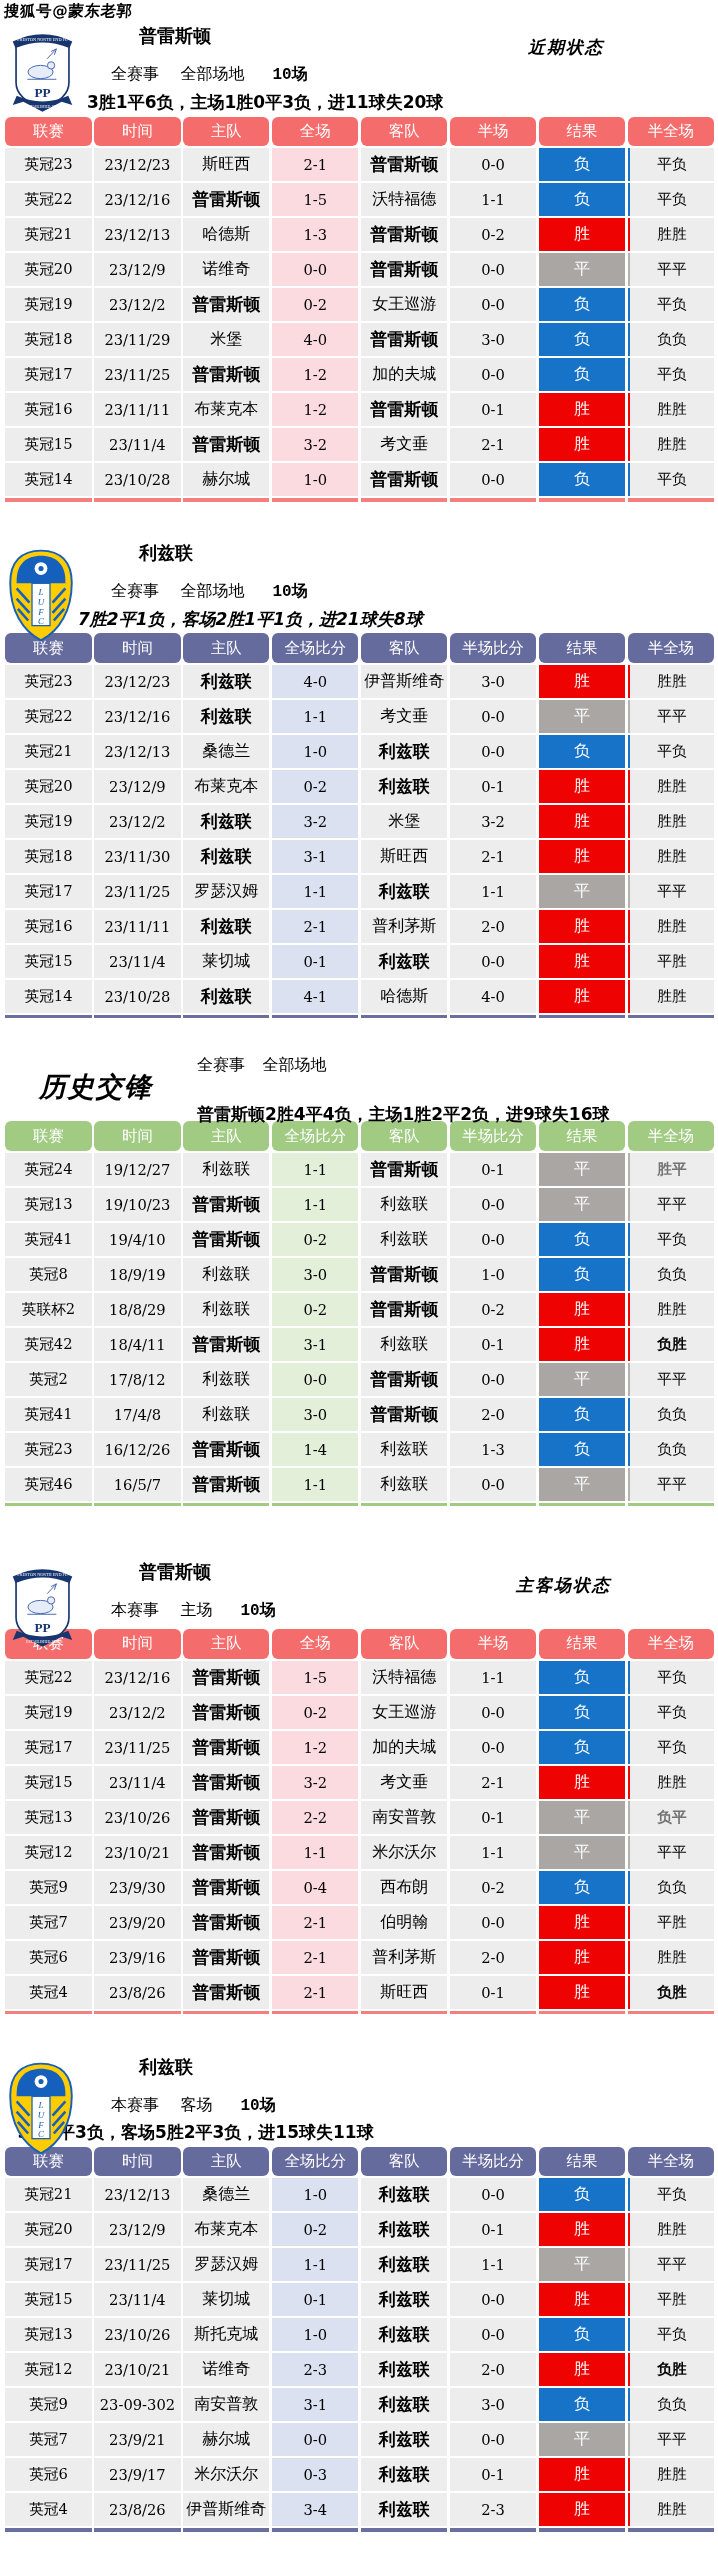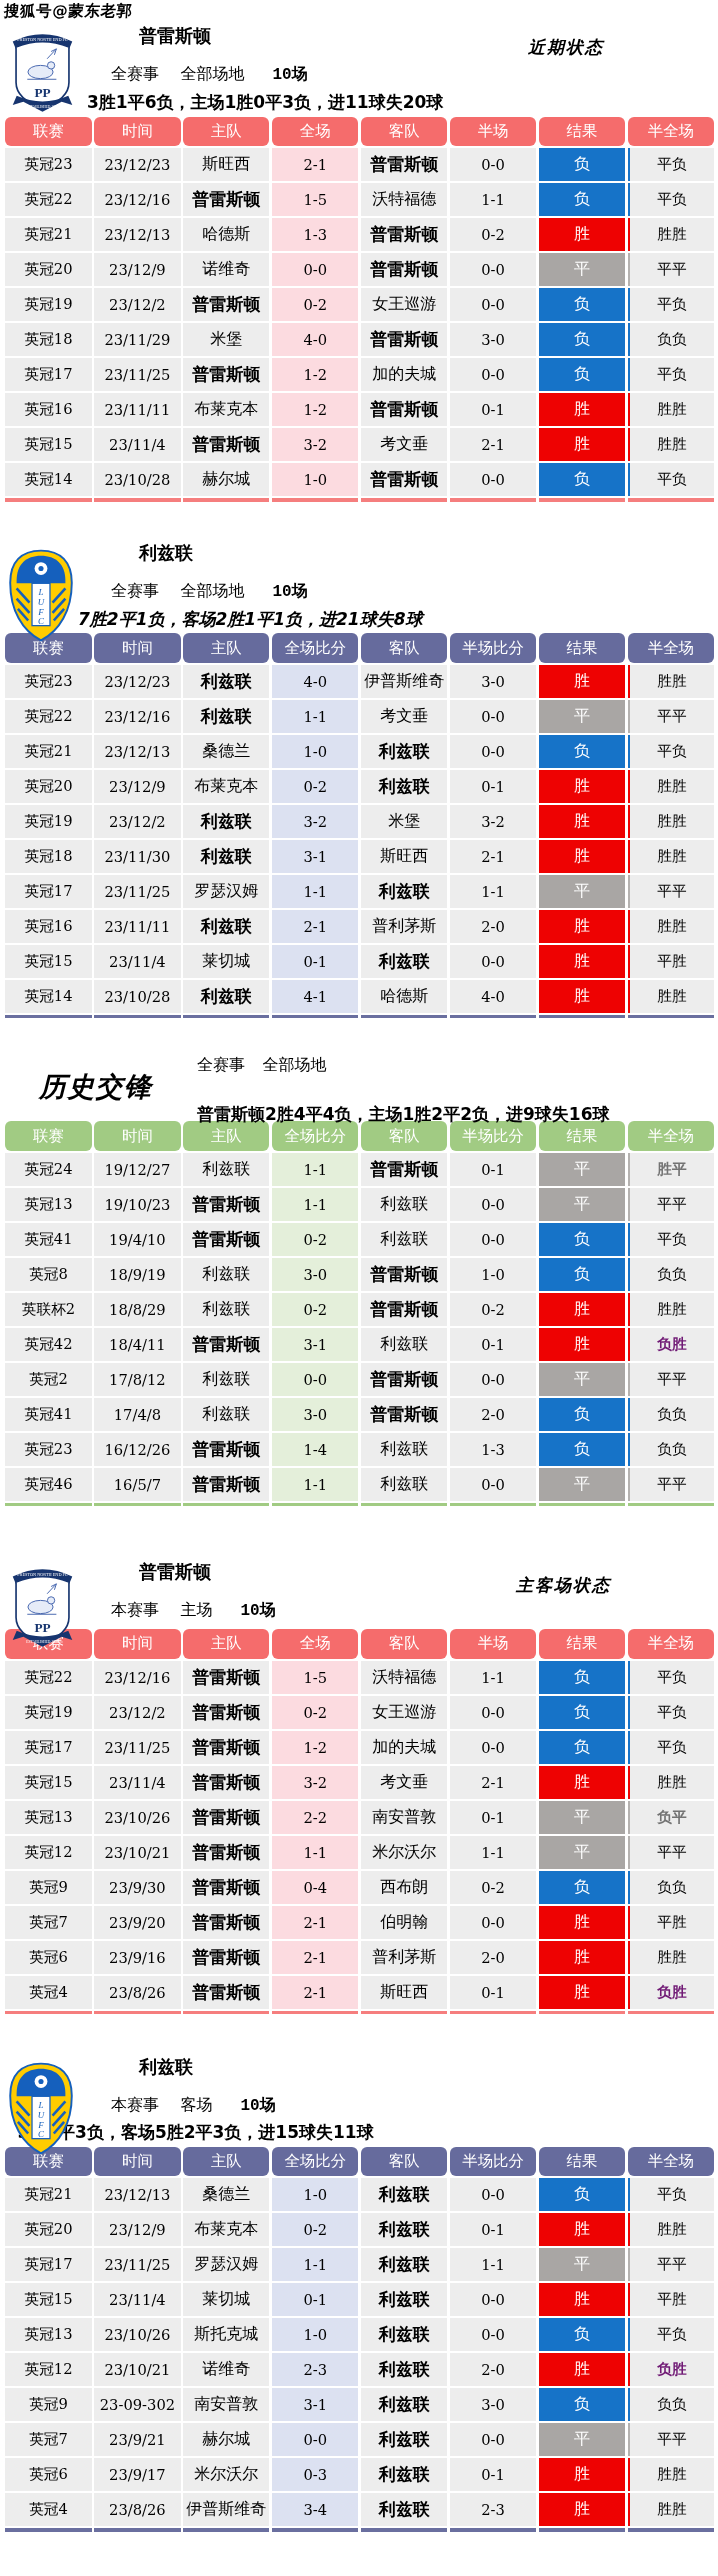--- a/index.html
+++ b/index.html
@@ -55,21 +55,21 @@
   .theme-green .c.score{background:#e4efda;}
   .c.res{color:#fff;font-size:16px;}
   .res.win{background:#ee0202;}
   .res.loss{background:#1673c8;}
   .res.draw{background:#a9a6a4;}
   .c.hafu{border-left:2px solid transparent;}
   .hafu.b-win{border-left-color:#ee0202;}
   .hafu.b-loss{border-left-color:#1673c8;}
   .hafu.b-draw{border-left-color:#b5b2b0;}
   .hafu.blue{color:#737373;font-weight:bold;}
-  .hafu.red{color:#701a75;font-weight:bold;}
+  .hafu.red{color:#000000;font-weight:bold;}
   .u{height:3.4px;}
   .theme-red  .u{background:#f57e7e;}
   .theme-slate .u{background:#6a6f9f;}
   .theme-green .u{background:#a1cb83;}
 </style>
 </head>
 <body>
 
 <div id="watermark">搜狐号@蒙东老郭</div>
 <div id="sections">

